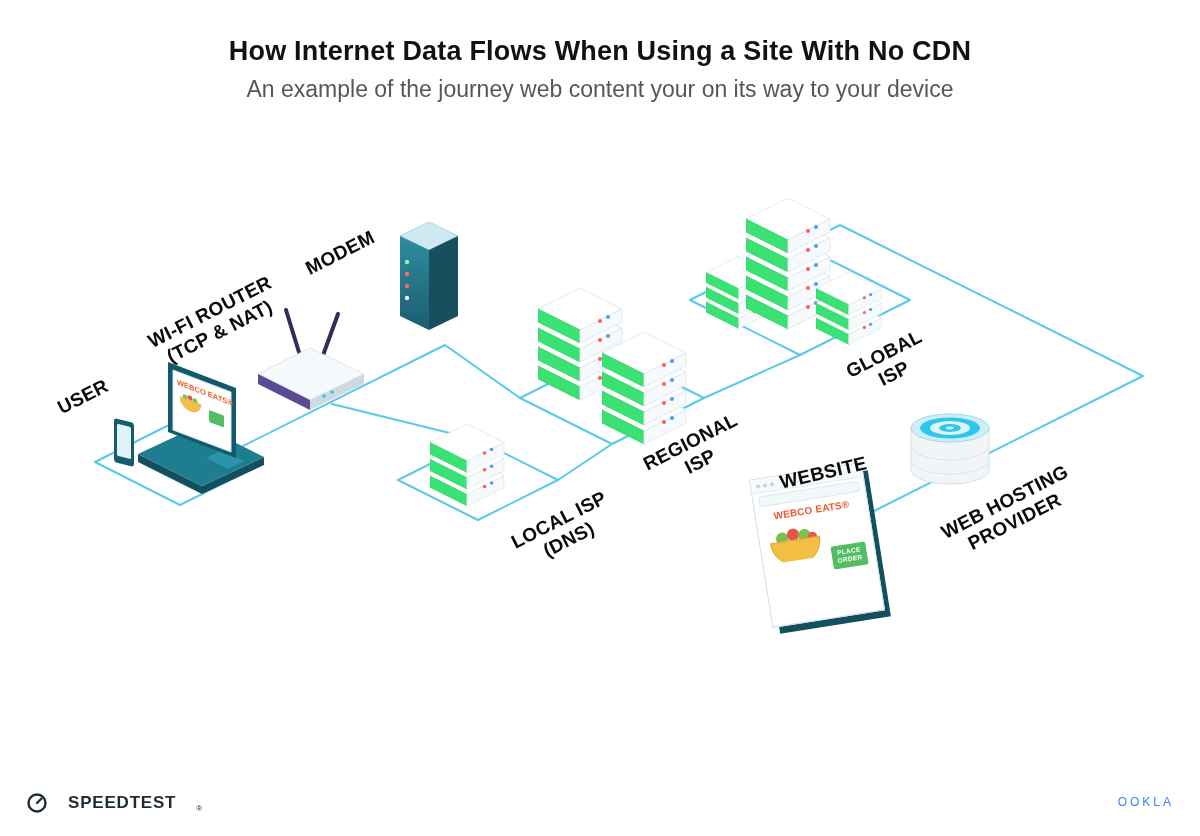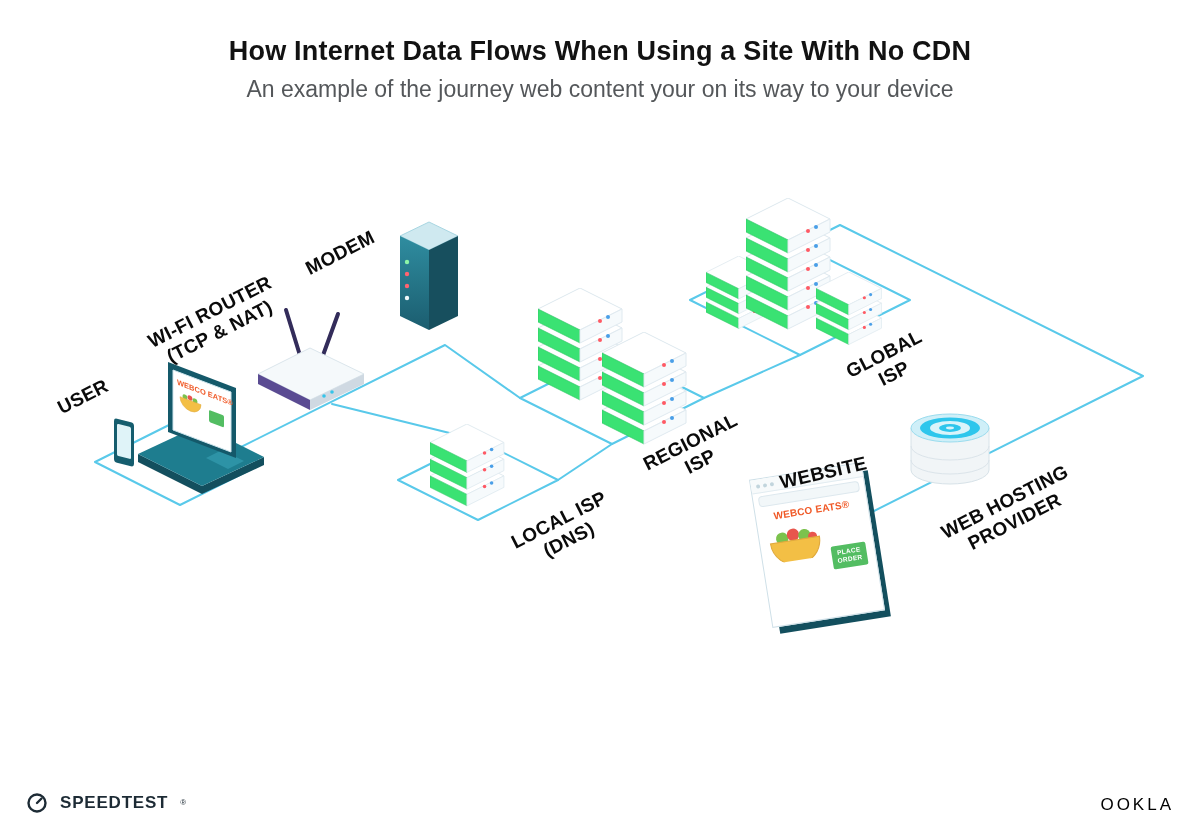--- a/index.html
+++ b/index.html
@@ -28,25 +28,25 @@
   .dot{width:4px;height:4px;border-radius:50%;background:#c2d5dd;}
   .win-url{height:9px;margin:3px 5px 0;border:1px solid #dde8ee;border-radius:4px;background:#f2f7f9;}
   .win-brand{text-align:center;color:#f05a28;font-weight:800;font-size:10px;letter-spacing:.2px;margin-top:5px;}
   .win-body{position:relative;height:70px;}
   .win-taco{position:absolute;left:8px;top:6px;}
   .win-btn{position:absolute;right:8px;top:34px;background:#53bd62;color:#fff;font-size:6.5px;
            font-weight:700;text-align:center;line-height:1.3;padding:3px 5px;border-radius:2px;
            letter-spacing:.3px;}
   .win-btn span{display:block;}
   
-  .foot-left{position:absolute;left:26px;top:792px;display:flex;align-items:center;gap:12px;z-index:5;}
+  .foot-left{position:absolute;left:26px;top:792px;display:flex;align-items:flex-end;gap:20px;z-index:5;}
   .foot-left .word{font-size:17px;font-weight:700;letter-spacing:.8px;color:#1d2b35;line-height:22px;}
   .foot-left .mark{font-size:8px;color:#1d2b35;line-height:10px;}
-  .foot-right{position:absolute;right:26px;top:795px;z-index:5;font-size:17px;font-weight:500;
-              letter-spacing:3px;color:#000000;}
+  .foot-right{position:absolute;right:26px;top:795px;z-index:5;font-size:12px;font-weight:500;
+              letter-spacing:3px;color:#3b82f6;}
 </style>
 </head>
 <body>
 
 <div class="stage">
 
   <div class="hdr">
     <h1>How Internet Data Flows When Using a Site With No CDN</h1>
     <p>An example of the journey web content your on its way to your device</p>
   </div>

